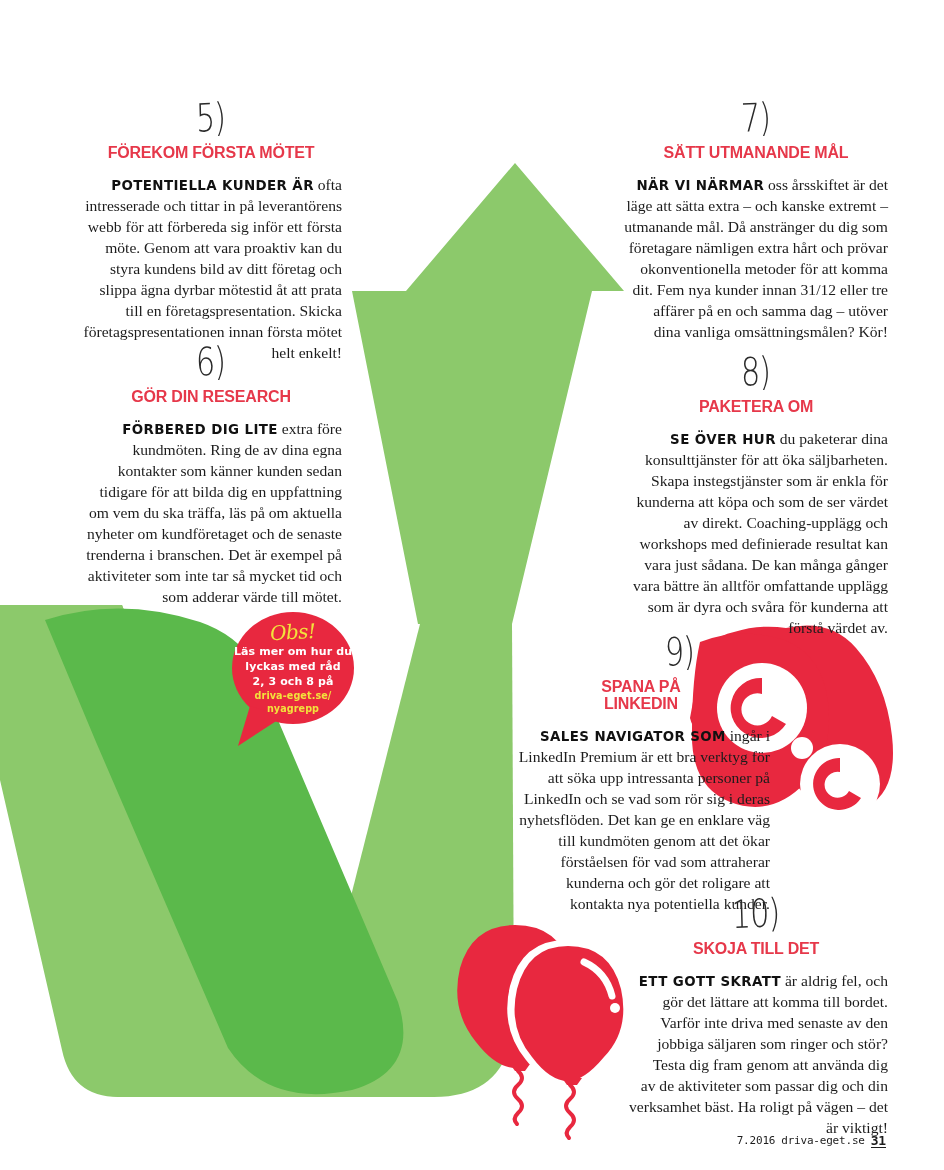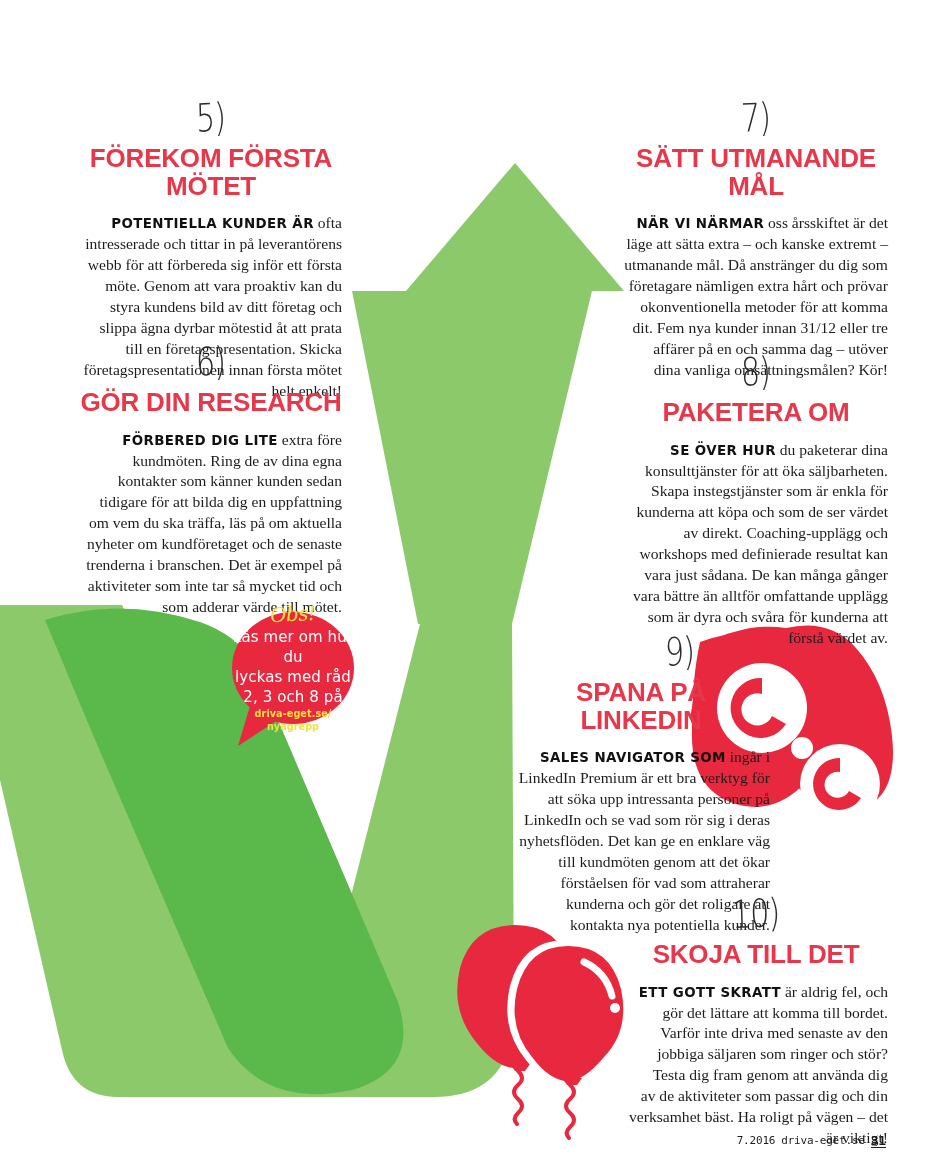--- a/index.html
+++ b/index.html
@@ -46,21 +46,21 @@
     line-height: 1;
     letter-spacing: -1px;
     transform: scaleY(1.18) scaleX(0.92) rotate(-2deg);
     transform-origin: center bottom;
     margin-bottom: 8px;
     user-select: none;
   }
 
   .tip-title {
     font-family: "Liberation Sans", sans-serif;
-    font-size: 26px;
+    font-size: 16px;
     font-weight: 700;
     color: #e6384a;
     text-align: center;
     line-height: 1.06;
     letter-spacing: -0.2px;
     margin: 0 0 13px 0;
     white-space: pre-line;
   }
 
   .tip-body {
@@ -118,22 +118,22 @@
     font-style: italic;
     font-size: 20px;
     font-weight: 400;
     color: #f2e23c;
     line-height: 1;
     margin-bottom: 3px;
     transform: rotate(-3deg);
     letter-spacing: -0.5px;
   }
   .obs-lines {
-    font-size: 15px;
-    font-weight: 400;
+    font-size: 11px;
+    font-weight: 700;
     color: #ffffff;
     line-height: 1.34;
     letter-spacing: 0.1px;
     white-space: pre-line;
     text-align: center;
   }
   .obs-link {
     font-size: 9.6px;
     font-weight: 700;
     color: #f2e23c;

